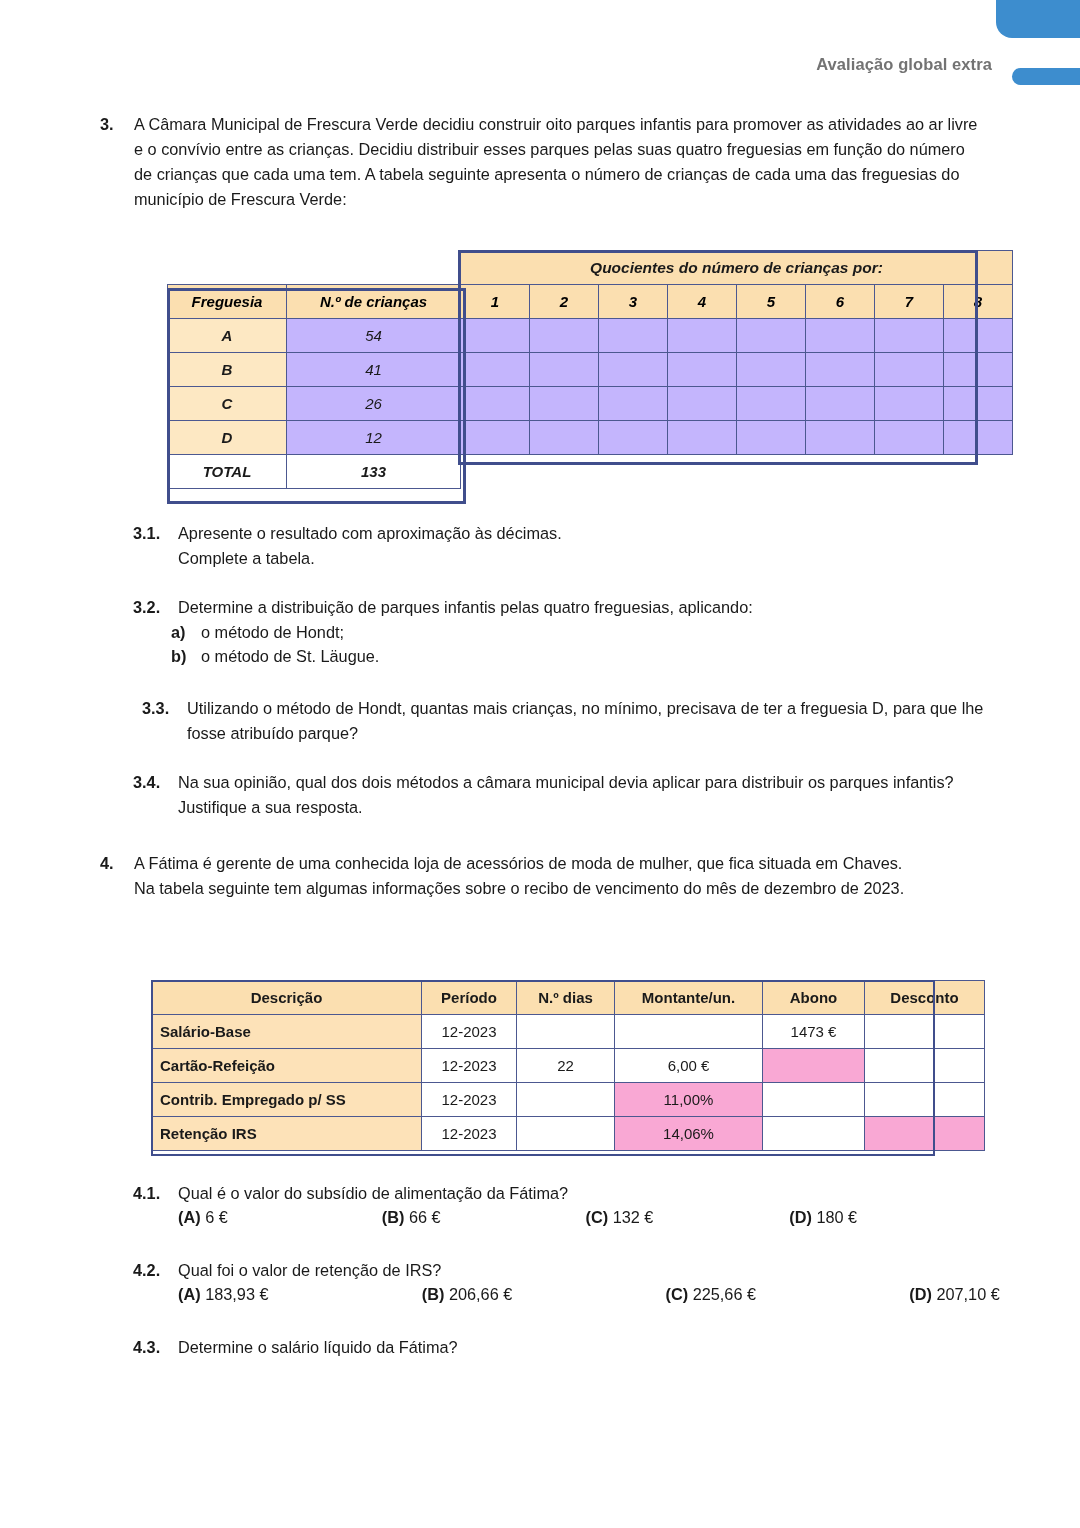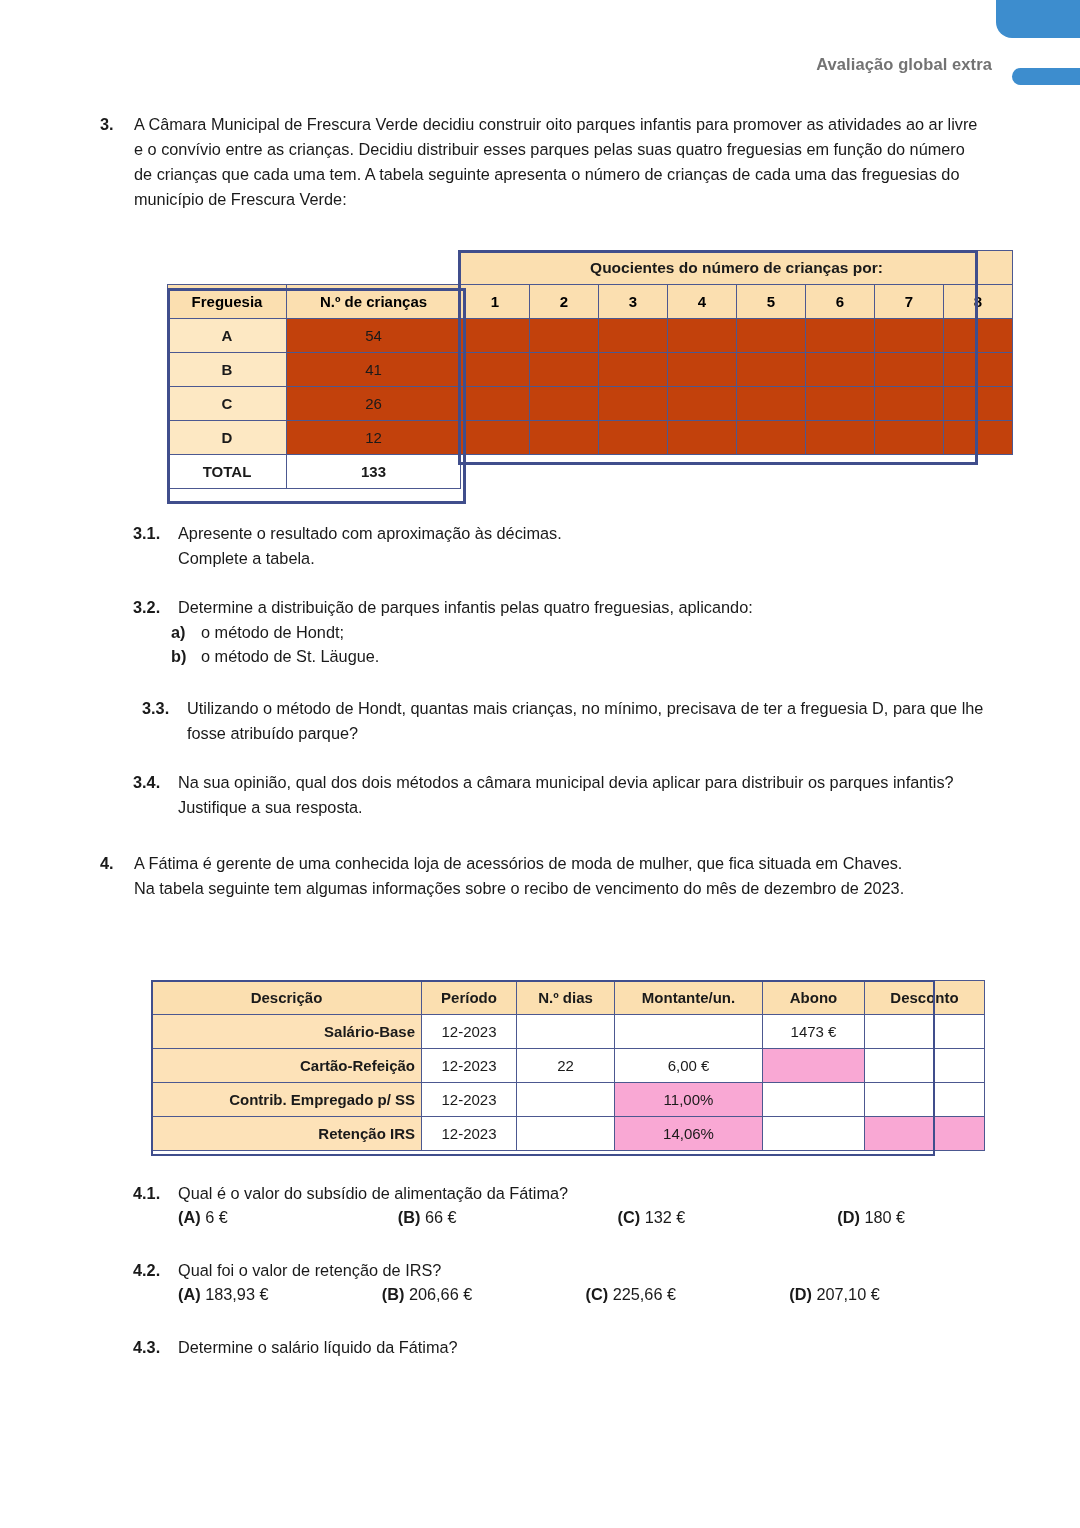--- a/index.html
+++ b/index.html
@@ -107,32 +107,33 @@
     font-weight: bold;
     width: 30px;
     flex: 0 0 auto;
   }
 
   
   #table1-wrap {
     position: absolute;
     top: 250px;
     left: 167px;
+    font-style: italic;
   }
   table.t1 {
     border-collapse: collapse;
     font-size: 15px;
   }
   table.t1 td {
     border: 1.4px solid #4c5890;
     height: 33px;
     text-align: center;
     vertical-align: middle;
     padding: 0 3px;
-    background: #c2410c;
+    background: #c4b5fd;
   }
   table.t1 td.blank-tl {
     border: none;
     background: transparent;
   }
   table.t1 td.hdr {
     background: #fbdfb0;
     font-weight: bold;
     color: #000;
   }
@@ -194,21 +195,21 @@
     background: #ffffff;
     padding: 0 6px;
   }
   table.t2 td.hdr {
     background: #fbdfb0;
     font-weight: bold;
   }
   table.t2 td.desc {
     background: #fde2b8;
     font-weight: bold;
-    text-align: right;
+    text-align: left;
     padding-left: 8px;
   }
   table.t2 td.green { background: #f9a8d4; }
   .c-desc { width: 257px; }
   .c-per  { width: 82px; }
   .c-dias { width: 85px; }
   .c-mont { width: 135px; }
   .c-abo  { width: 89px; }
   .c-des  { width: 107px; }
 
@@ -422,21 +423,21 @@
   <div id="t2-outline"></div>
 </div>
 
 <div class="content" style="top:1181px;left:133px;width:860px;">
   <div class="q-block">
     <div class="q-num lvl2">4.1.</div>
     <div class="q-body">
       <p>Qual é o valor do subsídio de alimentação da Fátima?</p>
     </div>
   </div>
-  <div class="opt-row" style="padding-left:45px;gap:16px;">
+  <div class="opt-row" style="padding-left:45px;">
     <div class="opt">
       <b>(A)</b>
       <span>6 €</span>
     </div>
     <div class="opt">
       <b>(B)</b>
       <span>66 €</span>
     </div>
     <div class="opt">
       <b>(C)</b>
@@ -449,21 +450,21 @@
   </div>
 </div>
 
 <div class="content" style="top:1258px;left:133px;width:860px;">
   <div class="q-block">
     <div class="q-num lvl2">4.2.</div>
     <div class="q-body">
       <p>Qual foi o valor de retenção de IRS?</p>
     </div>
   </div>
-  <div class="opt-row" style="padding-left:45px;">
+  <div class="opt-row" style="padding-left:45px;gap:40px;">
     <div class="opt">
       <b>(A)</b>
       <span>183,93 €</span>
     </div>
     <div class="opt">
       <b>(B)</b>
       <span>206,66 €</span>
     </div>
     <div class="opt">
       <b>(C)</b>

